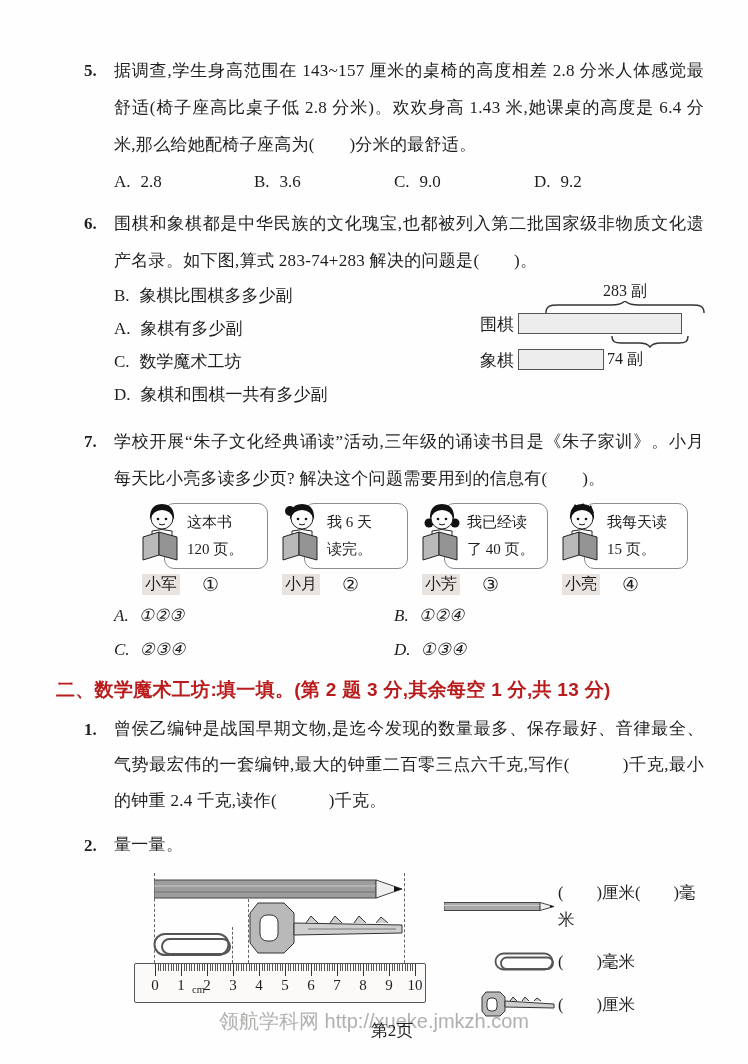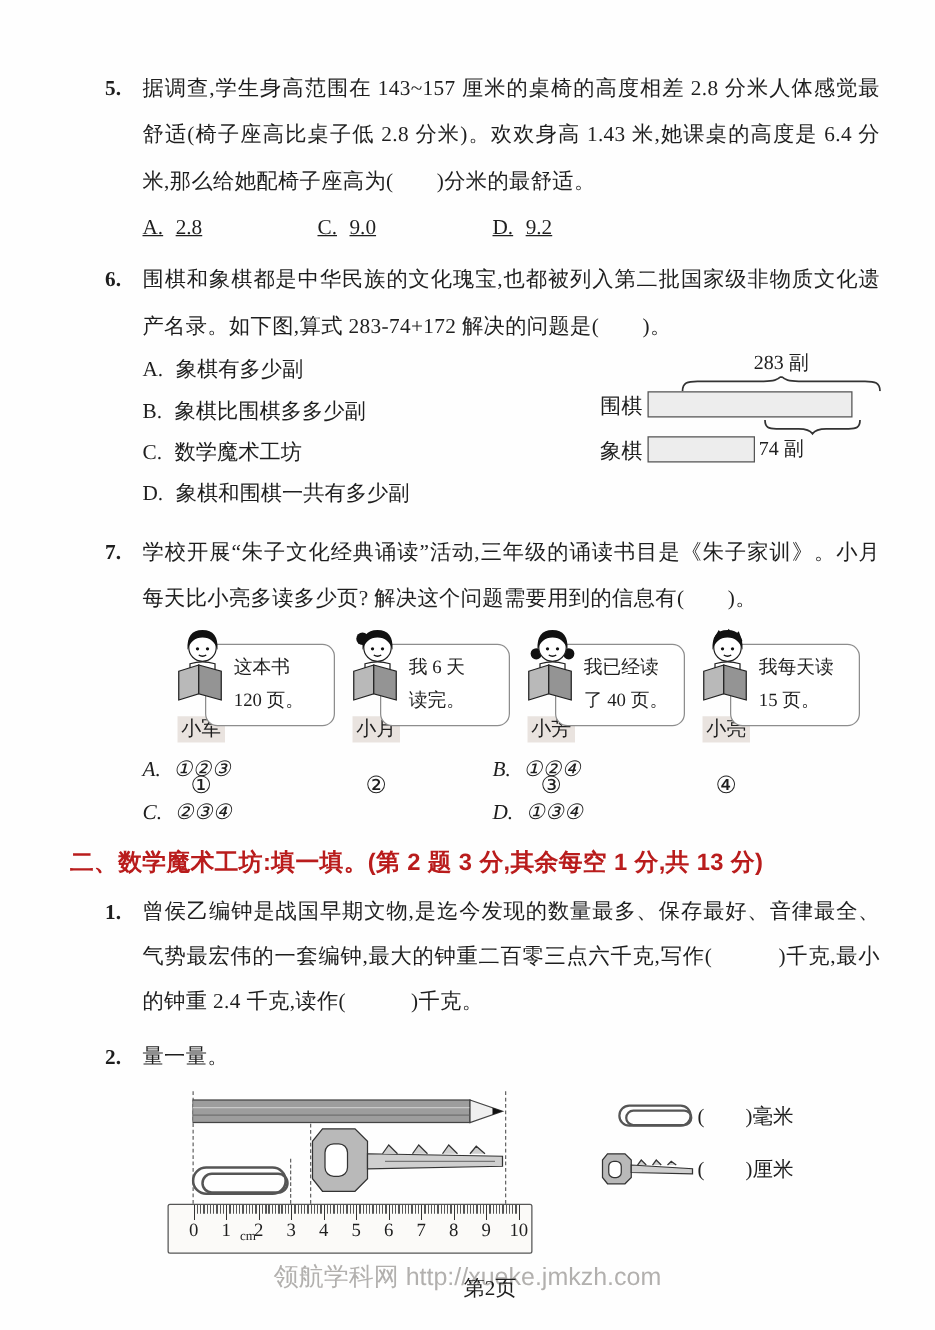--- a/index.html
+++ b/index.html
@@ -11,21 +11,21 @@
     color:#1e1e1e;
   }
   .content { padding:52px 44px 0 84px; }
   
   .q { display:flex; align-items:flex-start; }
   .qnum { font-weight:bold; font-size:17px; width:30px; flex:0 0 30px; line-height:37px; }
   .qbody { flex:1; }
   .qtext { font-size:17px; line-height:37px; text-align:justify; letter-spacing:.3px; }
   
   .opts-row { display:flex; margin-top:2px; line-height:34px; font-size:17px; }
-  .opts-row .opt { width:140px;text-decoration:underline; }
+  .opts-row .opt { width:140px; }
   .olabel { margin-right:10px; }
   
   .q6-zone { position:relative; min-height:140px; }
   .opts-col { line-height:33px; font-size:17px; }
   .opts-col .opt { display:block; }
   
   .diagram { position:absolute; right:-6px; top:2px; width:230px; }
   .d-top { margin-left:64px; width:162px; text-align:center; font-size:16px; line-height:20px; }
   .d-brace1 { display:block; margin-left:64px; }
   .d-row { display:flex; }
@@ -33,26 +33,26 @@
   .bar { height:21px; background:#ededed; border:1px solid #555; }
   .bar1 { width:164px; }
   .bar2 { width:86px; }
   .d-brace2 { display:block; margin-left:130px; }
   .d-diff { font-size:16px; margin-left:3px; }
   
   .kids { display:flex; gap:9px; margin:4px 0 2px 24px; }
   .card { position:relative; width:131px; height:96px; }
   .kid { position:absolute; left:0; top:2; z-index:2; }
   .bubble {
-    position:absolute; left:26px; top:14px; width:104px; height:66px;
+    position:absolute; left:26px; top:2px; width:104px; height:66px;
     border:1.5px solid #8d8d8d; border-radius:10px; background:#fff;
     display:flex; flex-direction:column; justify-content:center;
     padding-left:22px; font-size:15px; line-height:27px; z-index:1;
   }
-  .card-foot { position:absolute; left:4px; top:72px; display:flex; align-items:center; gap:22px;flex-direction:column; }
+  .card-foot { position:absolute; left:4px; top:72px; display:flex; align-items:center; gap:22px; }
   .kname { background:#e9e3df; padding:0 3px; font-size:16px; }
   .ktag { font-size:19px; }
   .q7-opts { display:grid; grid-template-columns:280px 200px; line-height:34px; font-size:17px; margin-top:2px;font-style:italic; }
   
   .sec-head {
     font-family:"Liberation Sans","DejaVu Sans",sans-serif; font-weight:bold;
     font-size:19px; color:#b91c1c; margin:10px 0 8px -28px; letter-spacing:.3px;
   }
   
   .q2text { font-size:17px; line-height:36px; text-align:justify; letter-spacing:.3px; }
@@ -92,34 +92,35 @@
 
 <div class="page">
   <div class="content">
 
     <div class="q">
       <span class="qnum">5.</span>
       <div class="qbody">
         <p class="qtext">据调查,学生身高范围在 143~157 厘米的桌椅的高度相差 2.8 分米人体感觉最舒适(椅子座高比桌子低 2.8 分米)。欢欢身高 1.43 米,她课桌的高度是 6.4 分米,那么给她配椅子座高为(　　)分米的最舒适。</p>
         <div class="opts-row">
           <span class="opt"><span class="olabel">A.</span><span>2.8</span></span>
+          <span class="opt"><span class="olabel">B.</span><span>3.6</span></span>
           <span class="opt"><span class="olabel">C.</span><span>9.0</span></span>
           <span class="opt"><span class="olabel">D.</span><span>9.2</span></span>
         </div>
       </div>
     </div>
 
     <div class="q" style="margin-top:6px">
       <span class="qnum">6.</span>
       <div class="qbody">
-        <p class="qtext">围棋和象棋都是中华民族的文化瑰宝,也都被列入第二批国家级非物质文化遗产名录。如下图,算式 283-74+172 解决的问题是(　　)。</p>
+        <p class="qtext">围棋和象棋都是中华民族的文化瑰宝,也都被列入第二批国家级非物质文化遗产名录。如下图,算式 283-74+283 解决的问题是(　　)。</p>
         <div class="q6-zone">
           <div class="opts-col">
+            <span class="opt"><span class="olabel">B.</span><span>象棋比围棋多多少副</span></span>
             <span class="opt"><span class="olabel">A.</span><span>象棋有多少副</span></span>
-            <span class="opt"><span class="olabel">B.</span><span>象棋比围棋多多少副</span></span>
             <span class="opt"><span class="olabel">C.</span><span>数学魔术工坊</span></span>
             <span class="opt"><span class="olabel">D.</span><span>象棋和围棋一共有多少副</span></span>
           </div>
 
           <div class="diagram">
             <div class="d-top">283 副</div>
             <svg class="d-brace1" width="162" height="12" viewBox="0 0 162 12">
               <path d="M2 12 C2 5 6 4 14 4 L67 4 C75 4 78 3 81 0 C84 3 87 4 95 4 L148 4 C156 4 160 5 160 12" stroke="#333" stroke-width="1.4" fill="none"></path>
             </svg>
             <div class="d-row">
@@ -301,20 +302,31 @@
               <span class="rnum" style="left:228px">8</span>
               <span class="rnum" style="left:254px">9</span>
               <span class="rnum" style="left:280px">10</span>
               <span class="cm-unit">cm</span>
             </div>
           </div>
 
           <div class="m-right">
             <div class="arow">
               <span class="aicon">
+                <svg width="112" height="13" viewBox="0 0 112 13">
+                  <rect x="0" y="2.5" width="96" height="8" fill="#a8a8a8" stroke="#444"></rect>
+                  <line x1="0" y1="5.5" x2="96" y2="5.5" stroke="#cecece"></line>
+                  <path d="M96 2.5 L110 6.5 L96 10.5 Z" fill="#efefef" stroke="#444"></path>
+                  <path d="M106 5.4 L110 6.5 L106 7.6 Z" fill="#111"></path>
+                </svg>
+              </span>
+              <span>(　　)厘米(　　)毫米</span>
+            </div>
+            <div class="arow">
+              <span class="aicon">
                 <svg width="62" height="22" viewBox="0 0 62 22">
                   <rect x="1.5" y="2.5" width="57" height="16" rx="8" fill="none" stroke="#555" stroke-width="1.8"></rect>
                   <rect x="7" y="6.5" width="52" height="11.5" rx="5.7" fill="none" stroke="#555" stroke-width="1.8"></rect>
                 </svg>
               </span>
               <span>(　　)毫米</span>
             </div>
             <div class="arow">
               <span class="aicon">
                 <svg width="76" height="28" viewBox="0 0 76 28">

